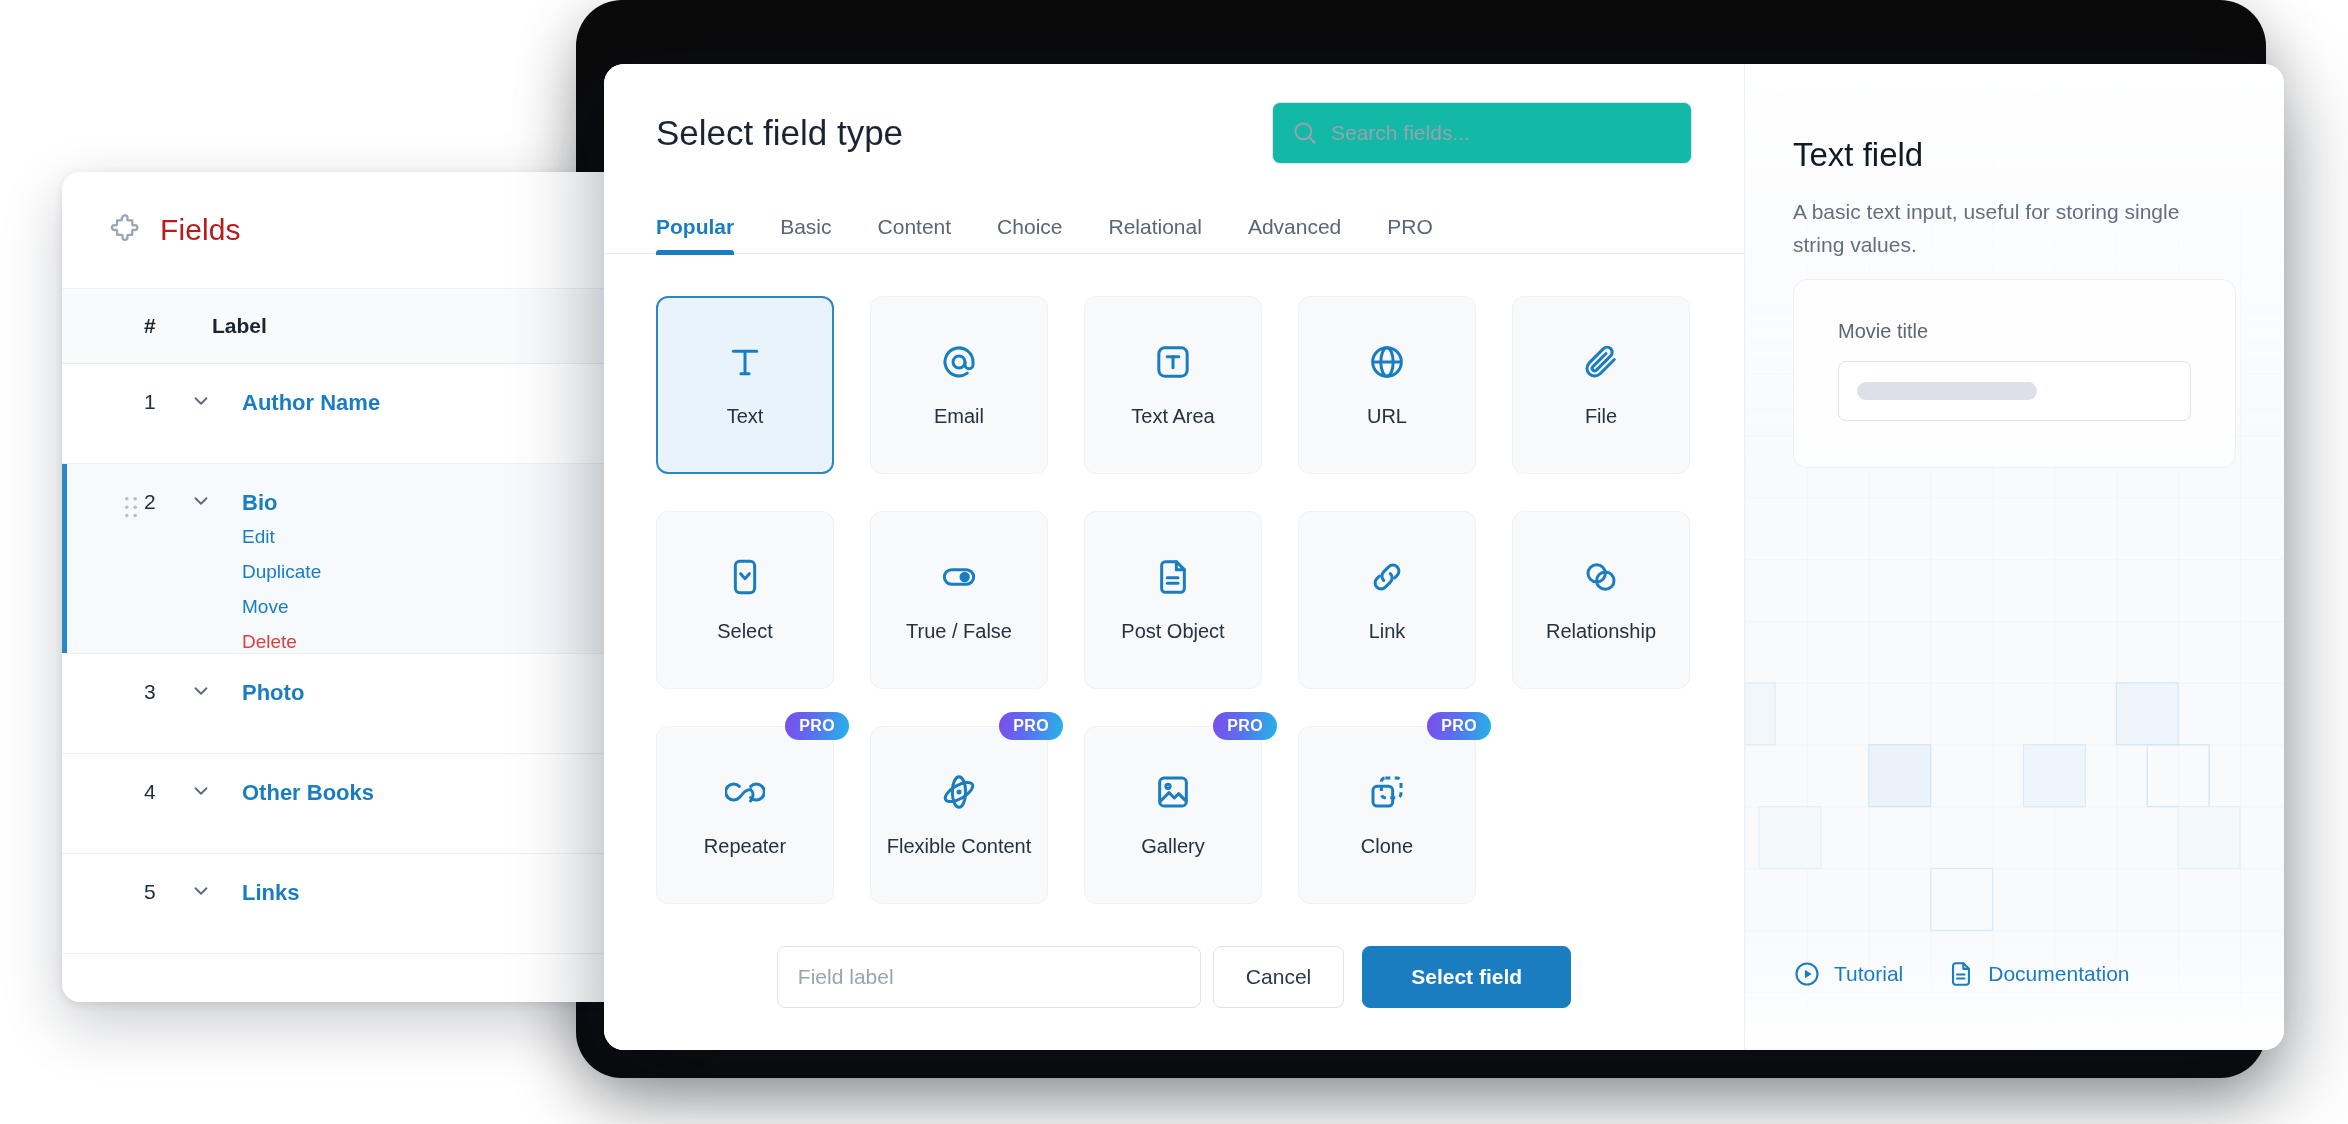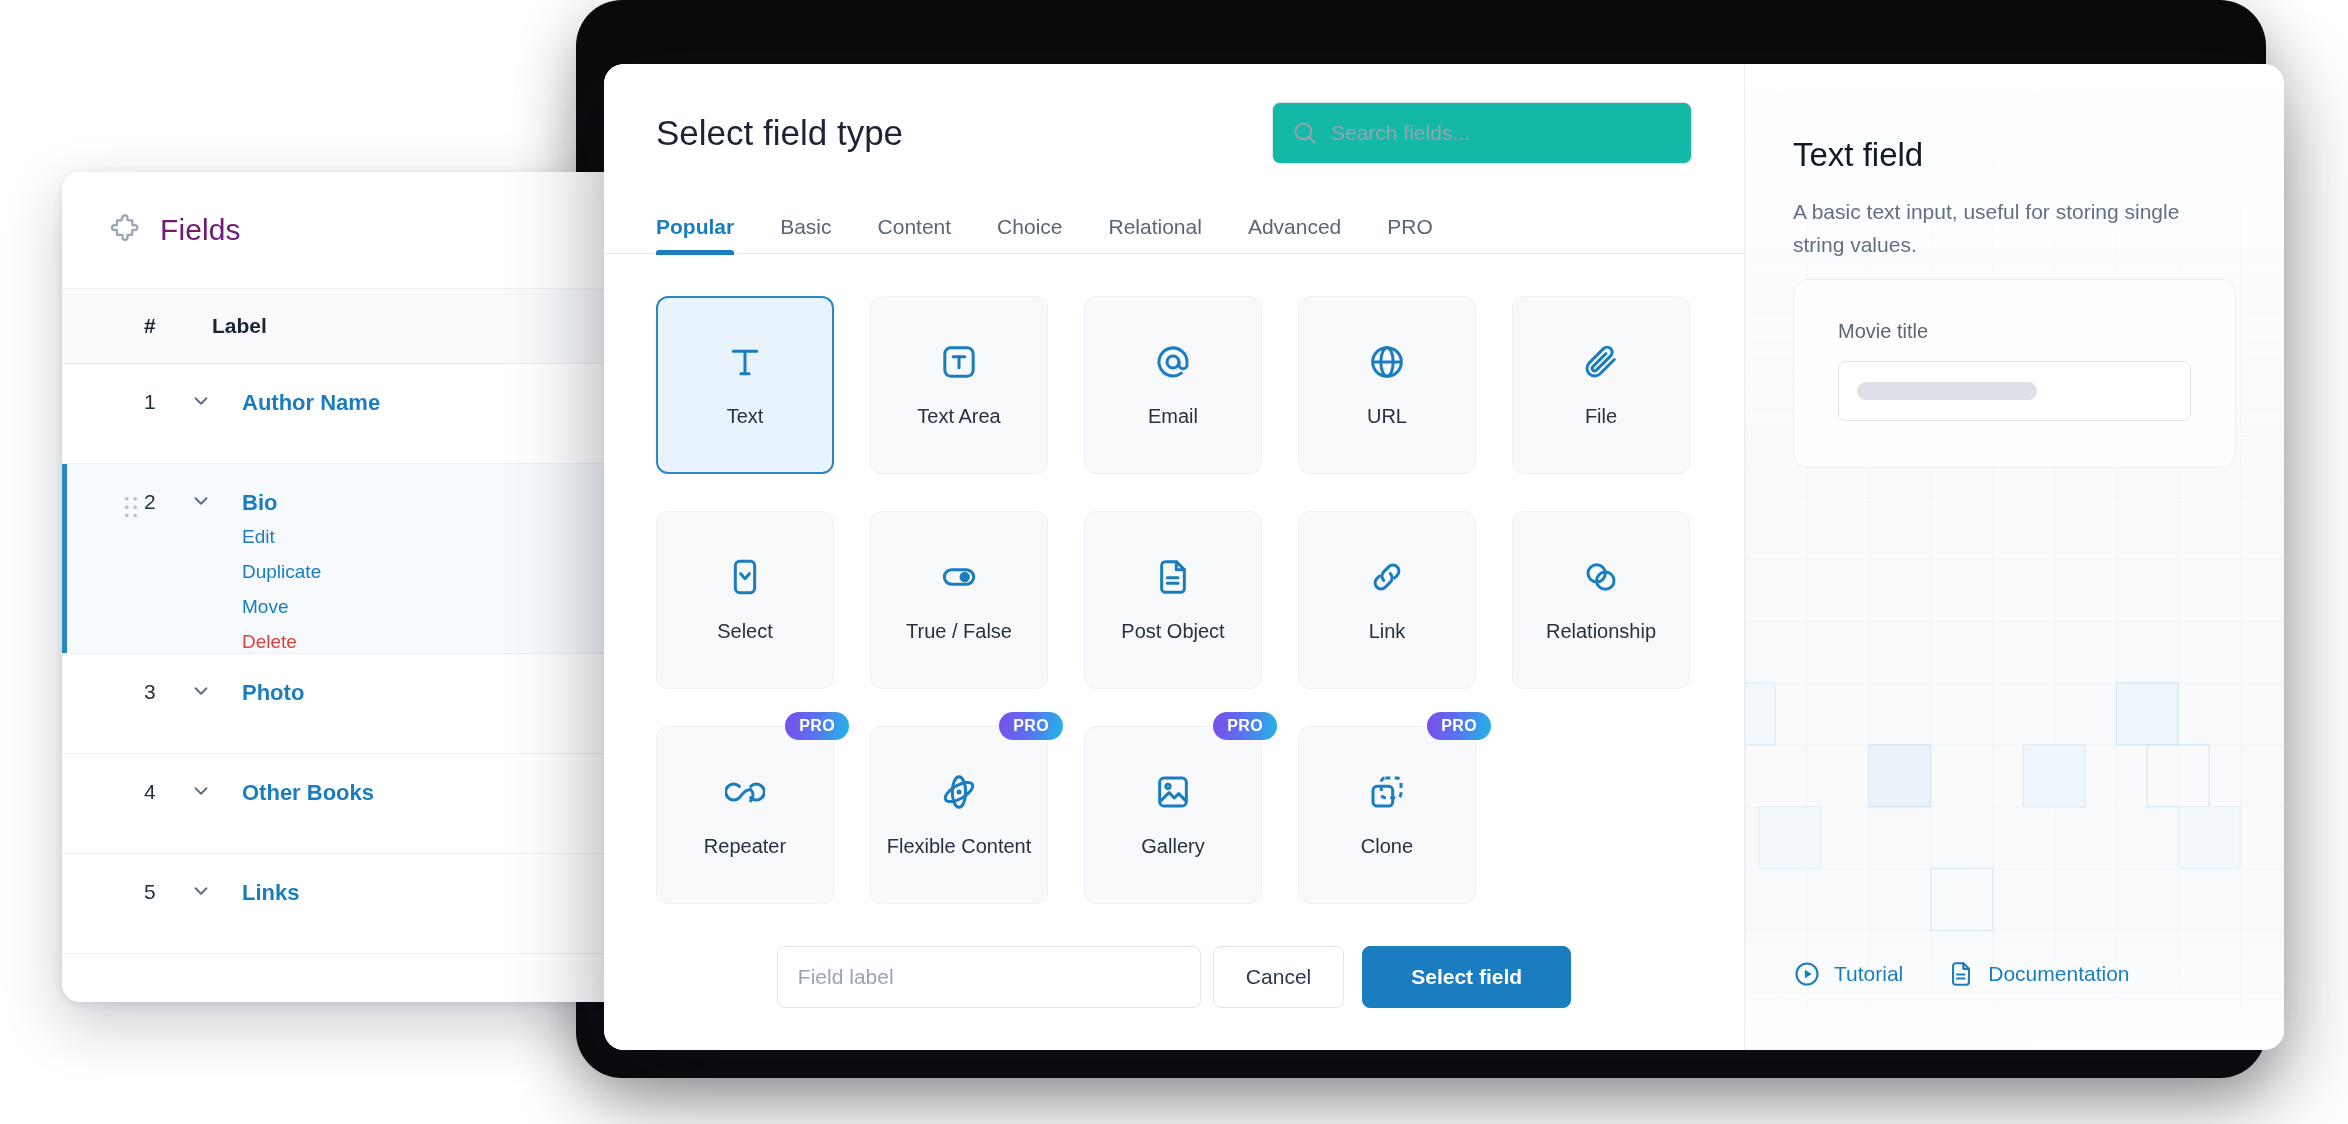--- a/index.html
+++ b/index.html
@@ -32,21 +32,21 @@
     overflow: hidden;
     z-index: 3;
   }
   .fields-header {
     height: 116px;
     display: flex; align-items: center; gap: 18px;
     padding: 0 46px;
     background: #fff;
   }
   .puzzle-icon { width: 34px; height: 34px; color: #9aa4b2; flex: none; }
-  .fields-title { font-size: 30px; color: #701a75; letter-spacing: .1px; }
+  .fields-title { font-size: 30px; color: #b91c1c; letter-spacing: .1px; }
 
   .fields-thead {
     display: flex; align-items: center;
     height: 76px;
     background: #f8fafc;
     border-top: 1px solid #eef1f5;
     border-bottom: 1px solid #e8ecf1;
     font-size: 21px; color: #1b2434; font-weight: 600;
   }
   .col-hash { width: 112px; text-align: left; padding-left: 82px; }
@@ -372,37 +372,37 @@
                 <line x1="5" y1="5.5" x2="19" y2="5.5"></line>
                 <line x1="12" y1="5.5" x2="12" y2="19"></line>
                 <line x1="9.5" y1="19" x2="14.5" y2="19"></line>
               </svg>
           </span>
           <span class="cap">Text</span>
         </div>
 
         <div class="card">
           <span class="ic">
+            <svg viewBox="0 0 24 24" fill="none" stroke="currentColor" stroke-width="1.8" stroke-linecap="round">
+                <circle cx="12" cy="12" r="3.6"></circle>
+                <path d="M15.6 12v1.6a2.4 2.4 0 0 0 4.8 0V12a8.4 8.4 0 1 0-3.4 6.7"></path>
+              </svg>
+          </span>
+          <span class="cap">Email</span>
+        </div>
+
+        <div class="card">
+          <span class="ic">
             <svg viewBox="0 0 24 24" fill="none" stroke="currentColor" stroke-width="1.8" stroke-linecap="round" stroke-linejoin="round">
                 <rect x="3.5" y="3.5" width="17" height="17" rx="3.5"></rect>
                 <line x1="8.5" y1="8.8" x2="15.5" y2="8.8"></line>
                 <line x1="12" y1="8.8" x2="12" y2="15.4"></line>
               </svg>
           </span>
           <span class="cap">Text Area</span>
-        </div>
-
-        <div class="card">
-          <span class="ic">
-            <svg viewBox="0 0 24 24" fill="none" stroke="currentColor" stroke-width="1.8" stroke-linecap="round">
-                <circle cx="12" cy="12" r="3.6"></circle>
-                <path d="M15.6 12v1.6a2.4 2.4 0 0 0 4.8 0V12a8.4 8.4 0 1 0-3.4 6.7"></path>
-              </svg>
-          </span>
-          <span class="cap">Email</span>
         </div>
 
         <div class="card">
           <span class="ic">
             <svg viewBox="0 0 24 24" fill="none" stroke="currentColor" stroke-width="1.8">
                 <circle cx="12" cy="12" r="8.6"></circle>
                 <ellipse cx="12" cy="12" rx="3.7" ry="8.6"></ellipse>
                 <line x1="3.4" y1="12" x2="20.6" y2="12"></line>
               </svg>
           </span>

